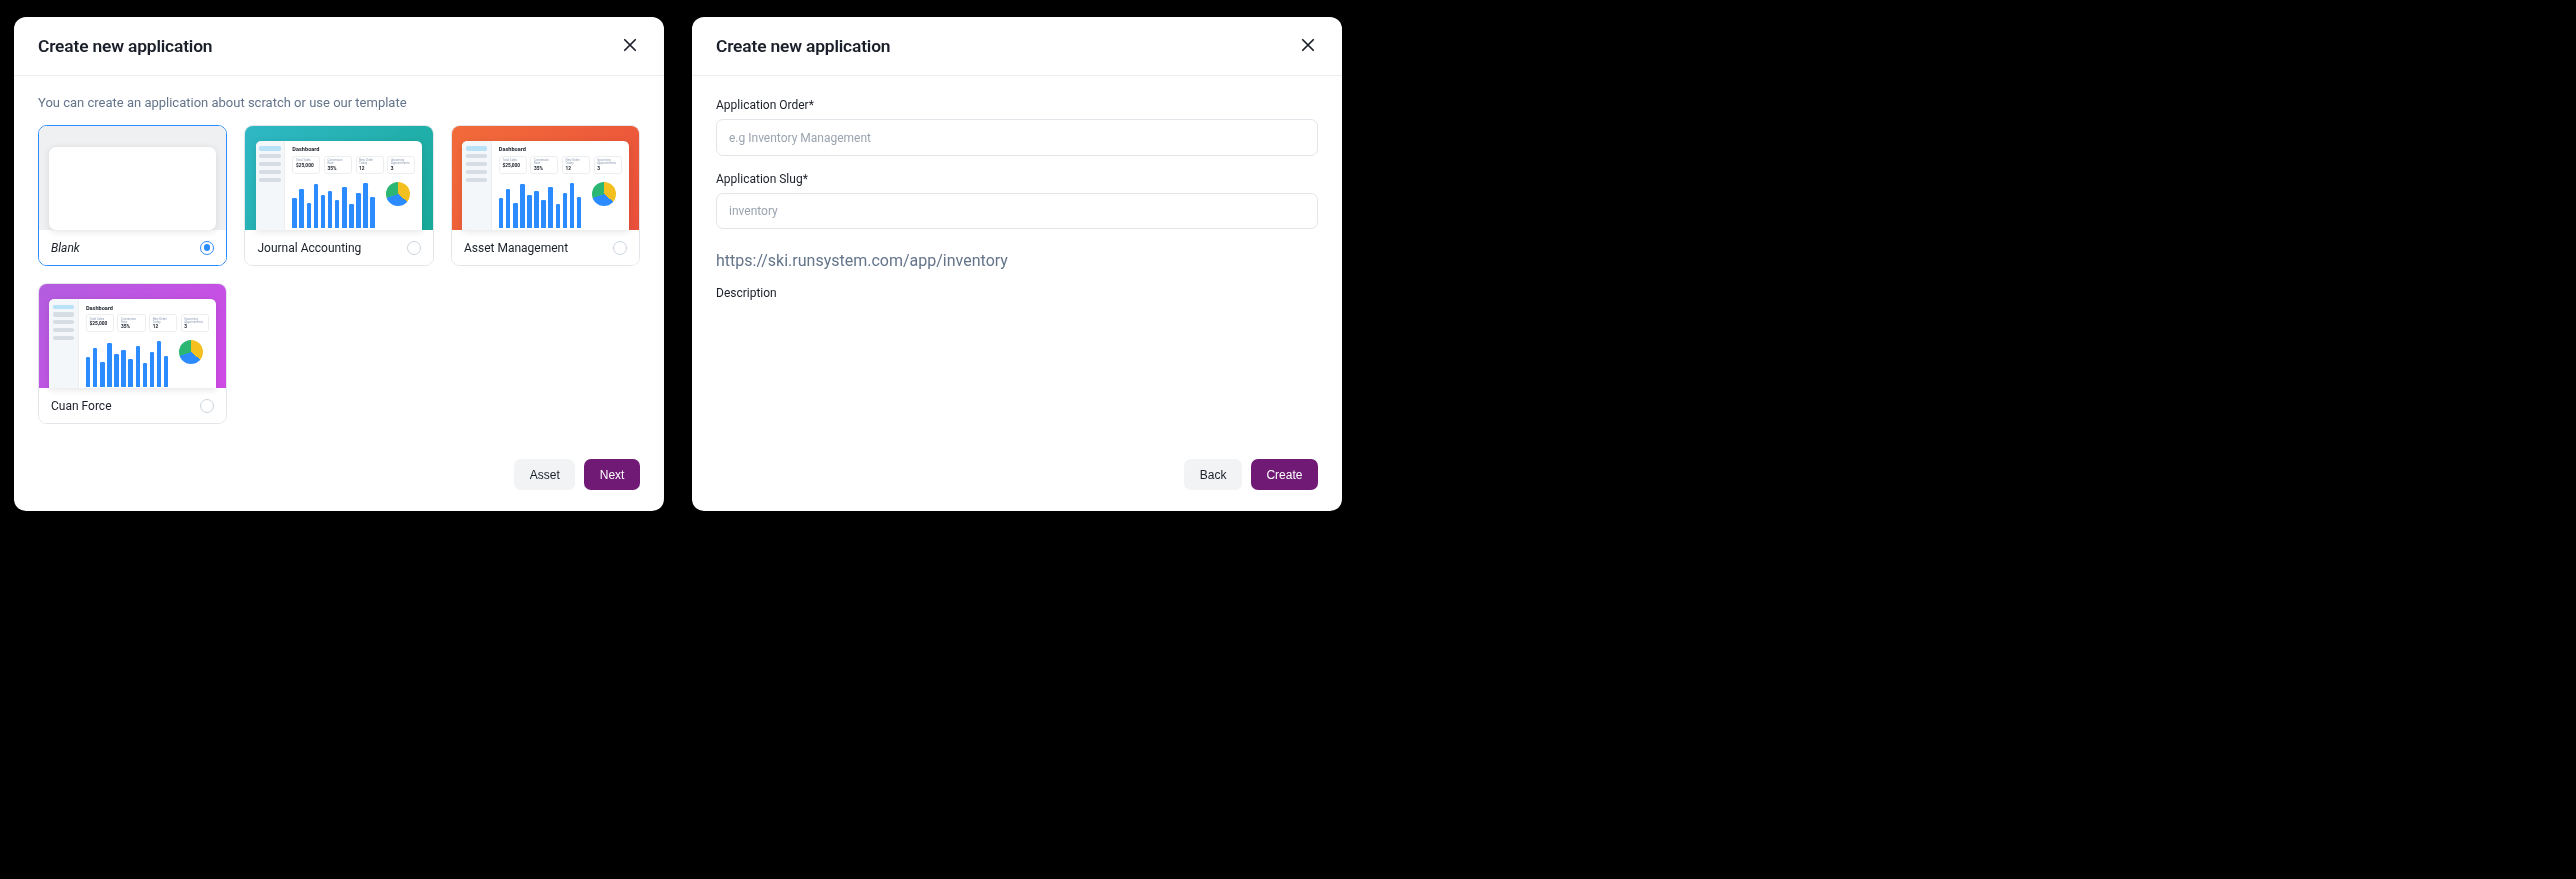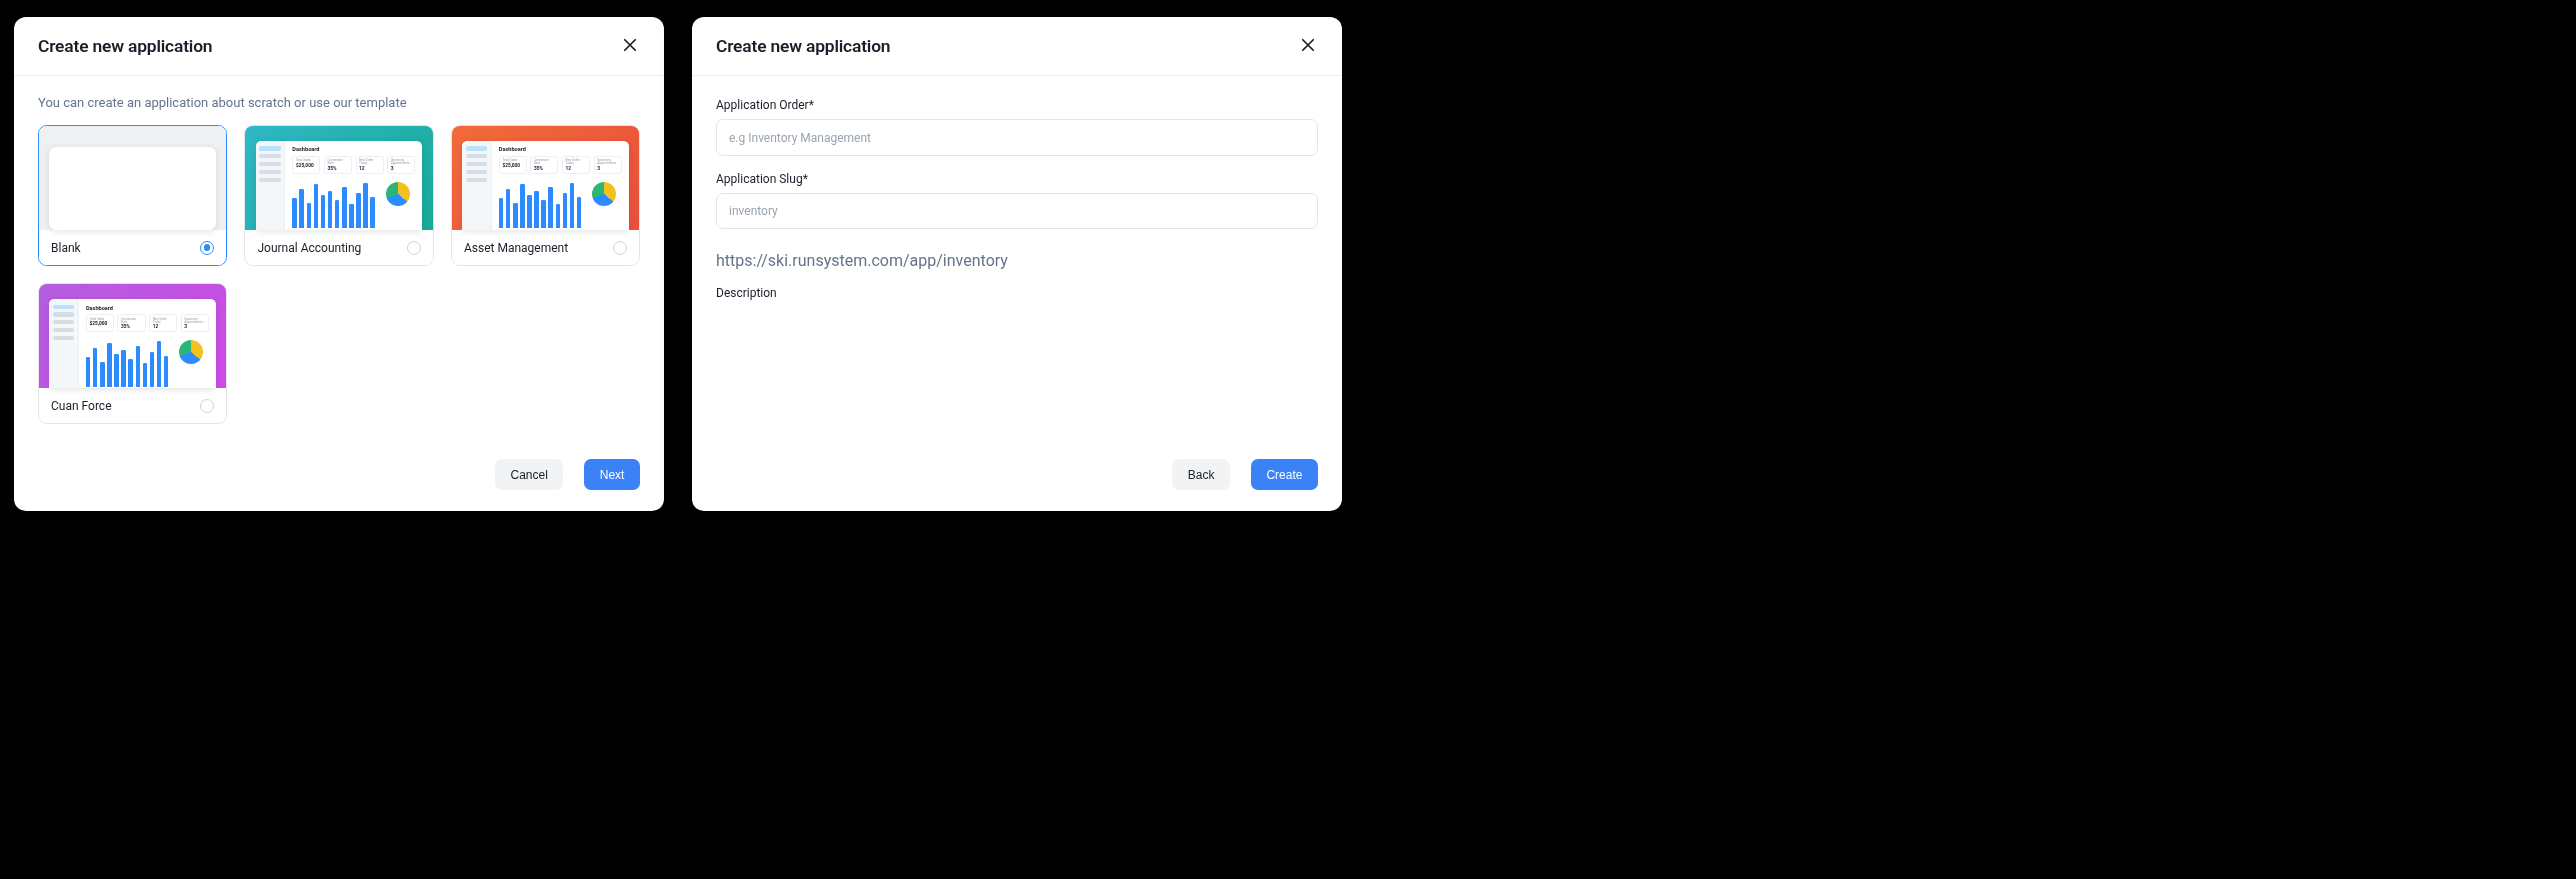--- a/index.html
+++ b/index.html
@@ -58,20 +58,21 @@
     }
     .template-card {
       border: 0.9px solid #e2e5e9;
       border-radius: 8.7px;
       overflow: hidden;
       cursor: pointer;
       background: #fff;
     }
     .template-card.selected {
       border: 1.3px solid #2c8cff;
+      font-style: italic;
     }
     .card-preview {
       height: 104px;
       display: flex;
       align-items: flex-end;
       justify-content: center;
       padding: 8.7px 10.4px 0 10.4px;
     }
     .preview-blank { background: #eef0f2; }
     .preview-teal  { background: linear-gradient(135deg, #2fb8c5, #18a999); }
@@ -206,23 +207,22 @@
       padding: 8.7px 15.6px;
       font-size: 12px;
       font-weight: 500;
       cursor: pointer;
     }
     .btn-secondary {
       background: #f1f3f5;
       color: #1a1f29;
     }
     .btn-primary {
-      background: #3b82f6;
+      background: #701a75;
       color: #fff;
-      margin-left: 12px;
     }
     
     .form-group { margin-bottom: 15.6px; }
     .form-label {
       display: block;
       font-size: 12px;
       color: #1a1f29;
       margin-bottom: 7px;
     }
     .form-input {
@@ -441,21 +441,21 @@
         </div>
         <div class="card-footer">
           <span class="card-label">Cuan Force</span>
           <span class="radio"></span>
         </div>
       </div>
 
     </div>
   </div>
   <div class="modal-footer">
-    <button class="btn btn-secondary">Cancel</button>
+    <button class="btn btn-secondary">Asset</button>
     <button class="btn btn-primary">Next</button>
   </div>
 </div>
 
 <div class="modal modal2">
   <div class="modal-header">
     <h2 class="modal-title">Create new application</h2>
     <button class="close-btn">
       <span>
         <svg width="14" height="14" viewBox="0 0 16 16">

